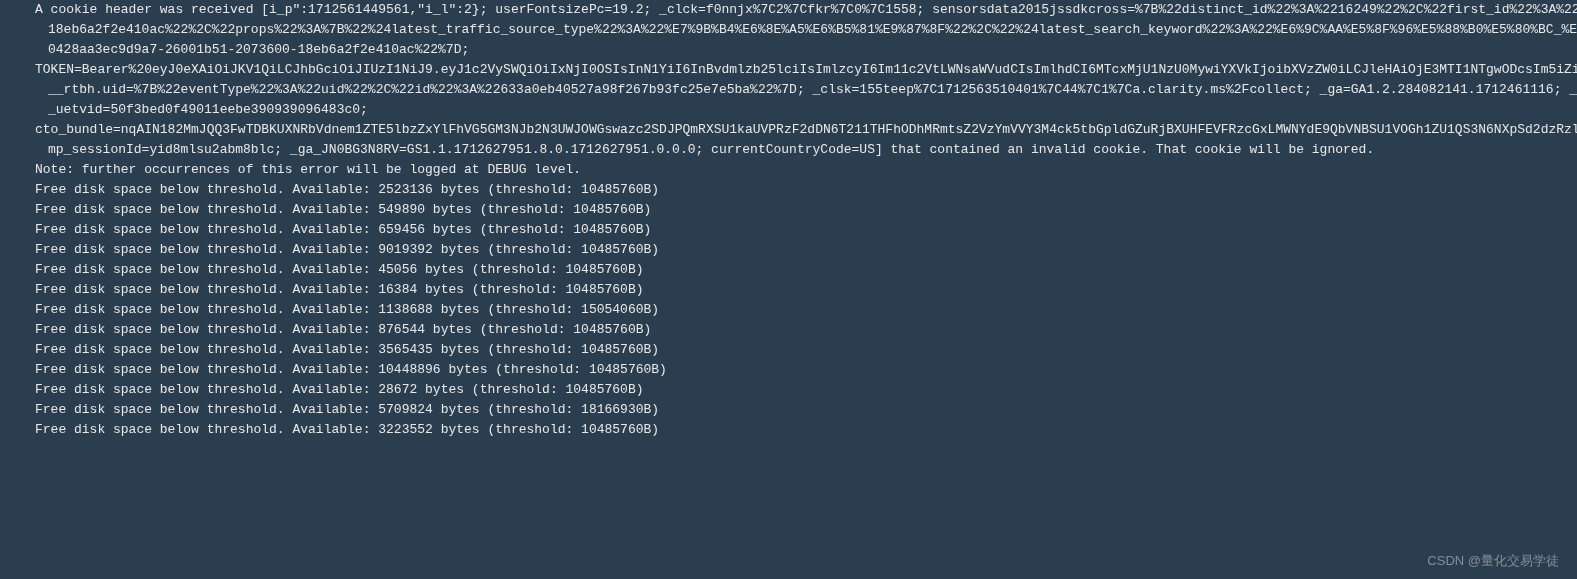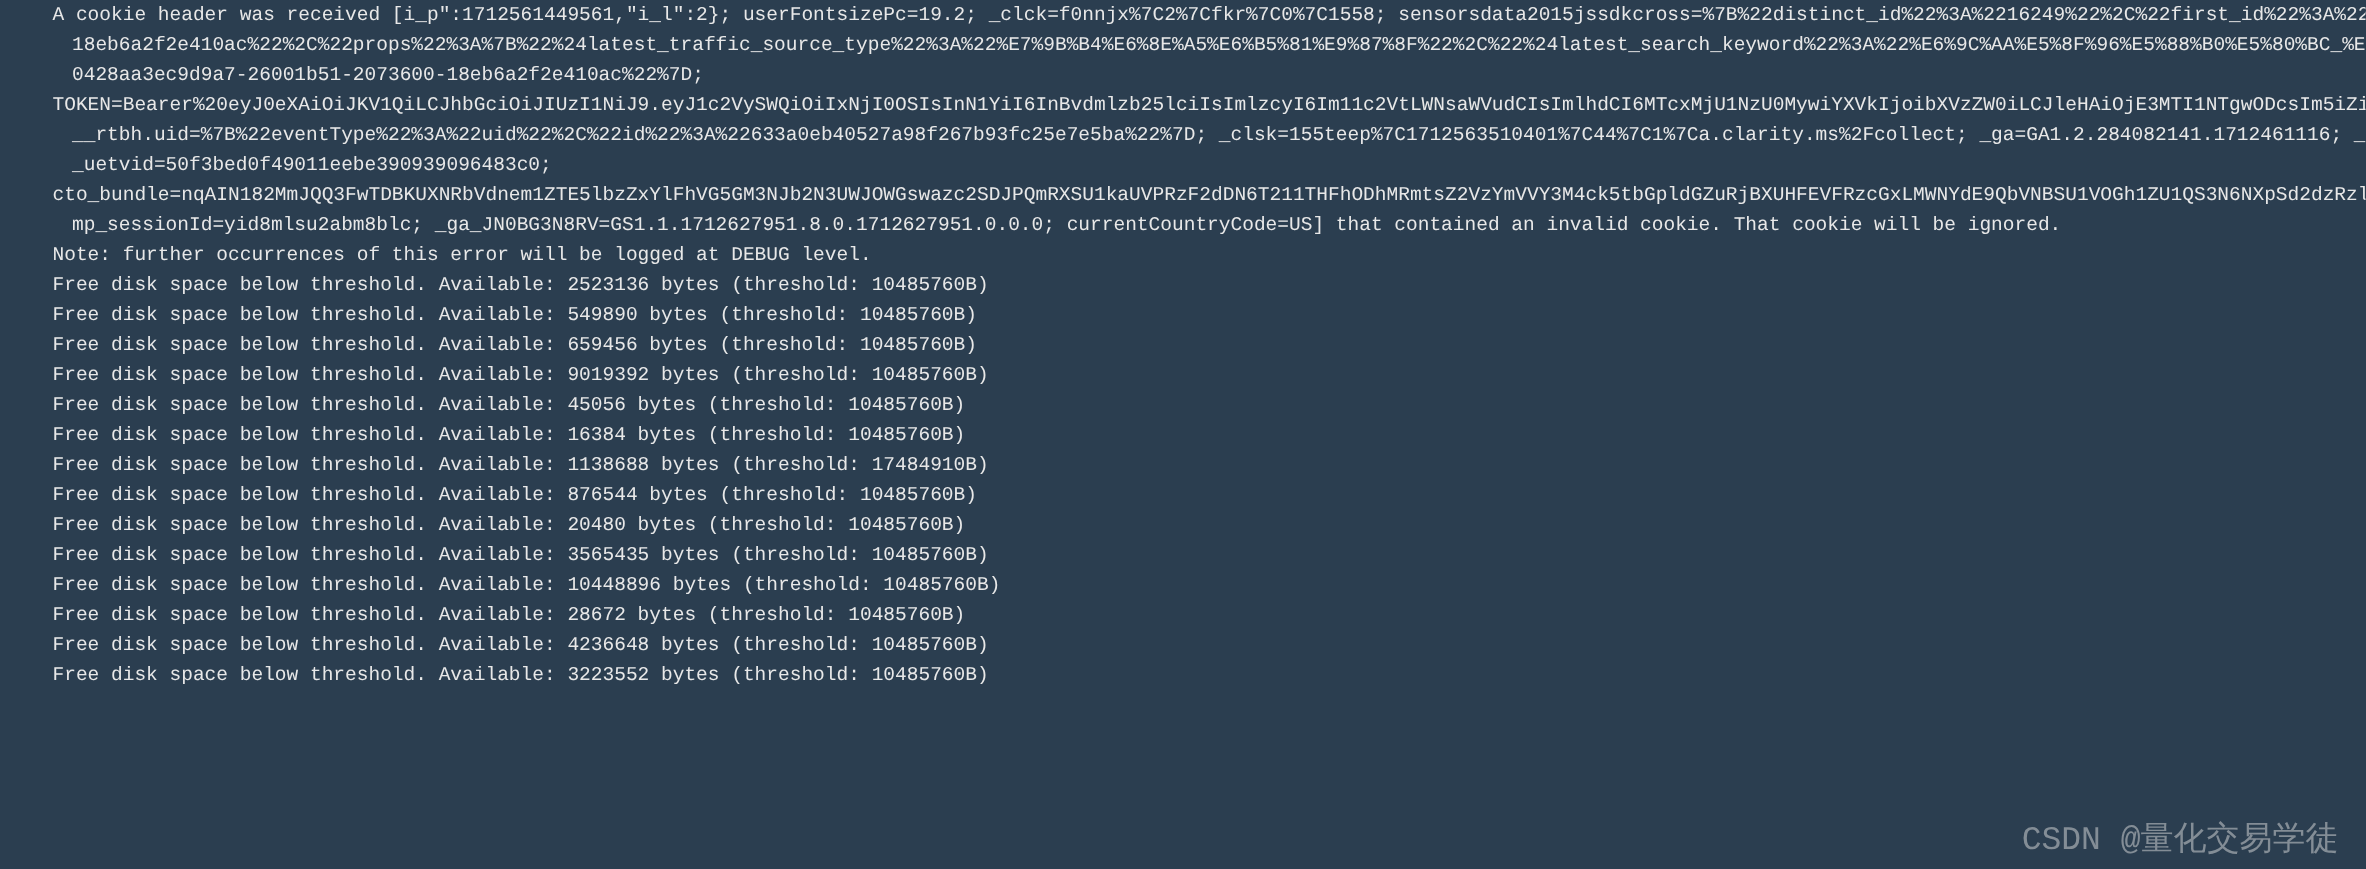--- a/index.html
+++ b/index.html
@@ -27,22 +27,22 @@
       padding-left: 35px;
     }
     .indent-2 {
       padding-left: 48px;
     }
     .watermark {
       position: absolute;
       bottom: 8px;
       right: 18px;
       color: rgba(220, 220, 220, 0.5);
-      font-size: 22px;
-      font-family: Liberation Mono, monospace;
+      font-size: 13px;
+      font-family: Liberation Sans, sans-serif;
       pointer-events: none;
     }
   </style>
 </head>
 <body>
 
 <div class="log-container">
   <div class="indent-1">  A cookie header was received [i_p":1712561449561,"i_l":2}; userFontsizePc=19.2; _clck=f0nnjx%7C2%7Cfkr%7C0%7C1558; sensorsdata2015jssdkcross=%7B%22distinct_id%22%3A%2216249%22%2C%22first_id%22%3A%2218eb6a2f2e336c-0428aa3ec9d9a7-2</div>
   <div class="indent-2">18eb6a2f2e410ac%22%2C%22props%22%3A%7B%22%24latest_traffic_source_type%22%3A%22%E7%9B%B4%E6%8E%A5%E6%B5%81%E9%87%8F%22%2C%22%24latest_search_keyword%22%3A%22%E6%9C%AA%E5%8F%96%E5%88%B0%E5%80%BC_%E7%9B%B4%E6%8E%A5%E6%89%93%E5%BC%80</div>
   <div class="indent-2">0428aa3ec9d9a7-26001b51-2073600-18eb6a2f2e410ac%22%7D;</div>
@@ -52,24 +52,23 @@
   <div class="indent-1">cto_bundle=nqAIN182MmJQQ3FwTDBKUXNRbVdnem1ZTE5lbzZxYlFhVG5GM3NJb2N3UWJOWGswazc2SDJPQmRXSU1kaUVPRzF2dDN6T211THFhODhMRmtsZ2VzYmVVY3M4ck5tbGpldGZuRjBXUHFEVFRzcGxLMWNYdE9QbVNBSU1VOGh1ZU1QS3N6NXpSd2dzRzlXcTBOVWZMbmZ6WVFxOHFzMXV1UZhZTTF</div>
   <div class="indent-2">mp_sessionId=yid8mlsu2abm8blc; _ga_JN0BG3N8RV=GS1.1.1712627951.8.0.1712627951.0.0.0; currentCountryCode=US] that contained an invalid cookie. That cookie will be ignored.</div>
   <div class="indent-1">  Note: further occurrences of this error will be logged at DEBUG level.</div>
   <div id="disk-lines">
       <div class="indent-1"> Free disk space below threshold. Available: 2523136 bytes (threshold: 10485760B)</div>
       <div class="indent-1"> Free disk space below threshold. Available: 549890 bytes (threshold: 10485760B)</div>
       <div class="indent-1"> Free disk space below threshold. Available: 659456 bytes (threshold: 10485760B)</div>
       <div class="indent-1"> Free disk space below threshold. Available: 9019392 bytes (threshold: 10485760B)</div>
       <div class="indent-1"> Free disk space below threshold. Available: 45056 bytes (threshold: 10485760B)</div>
       <div class="indent-1"> Free disk space below threshold. Available: 16384 bytes (threshold: 10485760B)</div>
-      <div class="indent-1"> Free disk space below threshold. Available: 1138688 bytes (threshold: 17484910B)</div>
+      <div class="indent-1"> Free disk space below threshold. Available: 1138688 bytes (threshold: 15054060B)</div>
       <div class="indent-1"> Free disk space below threshold. Available: 876544 bytes (threshold: 10485760B)</div>
-      <div class="indent-1"> Free disk space below threshold. Available: 20480 bytes (threshold: 10485760B)</div>
       <div class="indent-1"> Free disk space below threshold. Available: 3565435 bytes (threshold: 10485760B)</div>
       <div class="indent-1"> Free disk space below threshold. Available: 10448896 bytes (threshold: 10485760B)</div>
       <div class="indent-1"> Free disk space below threshold. Available: 28672 bytes (threshold: 10485760B)</div>
-      <div class="indent-1"> Free disk space below threshold. Available: 4236648 bytes (threshold: 10485760B)</div>
+      <div class="indent-1"> Free disk space below threshold. Available: 5709824 bytes (threshold: 18166930B)</div>
       <div class="indent-1"> Free disk space below threshold. Available: 3223552 bytes (threshold: 10485760B)</div>
     </div>
 </div>
 
 <div class="watermark">CSDN @量化交易学徒</div>
 
 </body></html>

